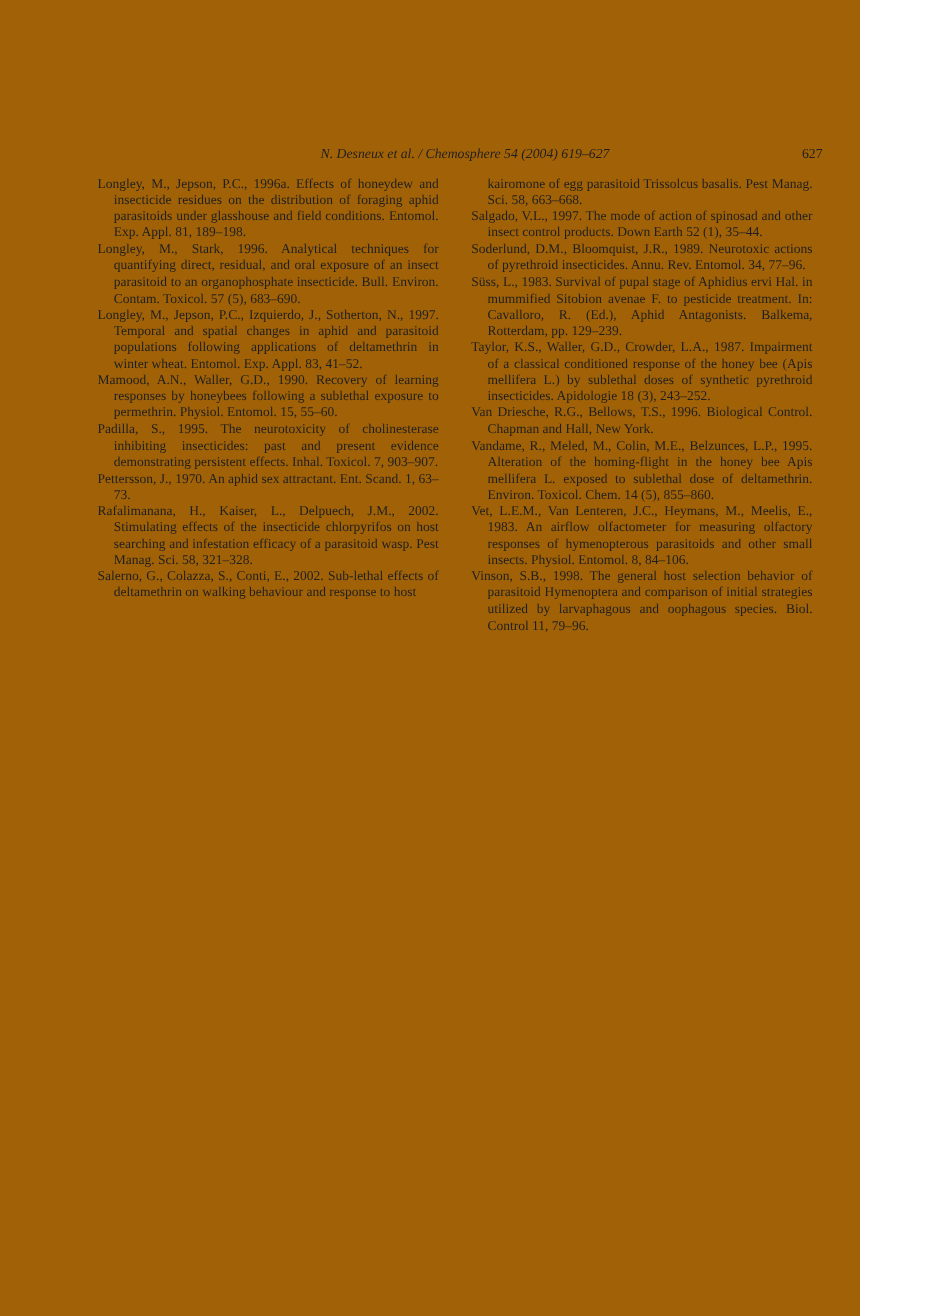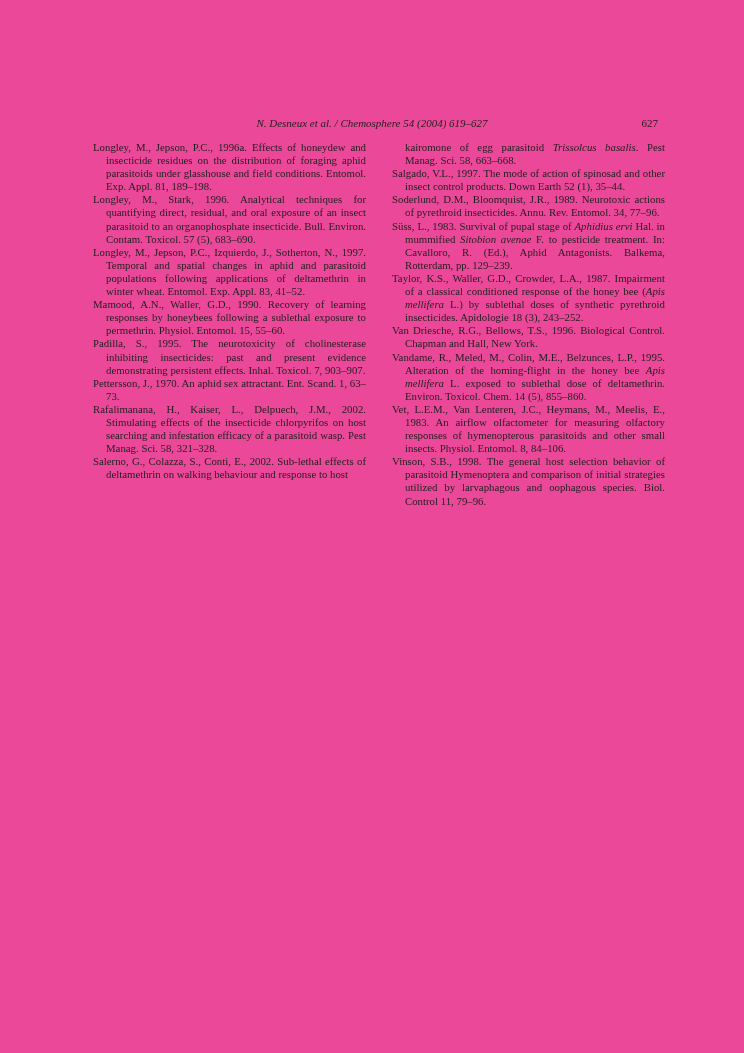--- a/index.html
+++ b/index.html
@@ -2,23 +2,23 @@
 <html><head>
 <meta charset="utf-8">
 <style>
   html, body {
     margin: 0;
     padding: 0;
     background: #ffffff;
   }
   .page {
     position: relative;
-    width: 744px;
+    width: 688px;
     height: 1053px;
-    background: #ec4899;
+    background: #a16207;
     font-family: "Liberation Serif", "DejaVu Serif", serif;
     color: #1f1f1f;
     overflow: hidden;
   }
   .header {
     position: absolute;
     top: 116px;
     left: 86px;
     width: 572px;
     height: 16px;
@@ -34,41 +34,40 @@
   }
   .page-number {
     position: absolute;
     right: 0;
     top: 0;
     font-style: normal;
   }
   .columns {
     position: absolute;
     top: 141px;
-    left: 93px;
+    left: 78px;
     width: 572px;
     display: flex;
     gap: 26px;
   }
   .col {
     width: 273px;
     font-size: 10.8px;
     line-height: 13.1px;
     text-align: justify;
     hyphens: auto;
   }
   .ref {
     padding-left: 13px;
     text-indent: -13px;
   }
   .ref.continuation {
     text-indent: 0;
   }
   .seg-italic {
-    font-style: italic;
   }
 </style>
 </head>
 <body>
 
 <div class="page">
   <div class="header">
     <div class="running-title">N. Desneux et al. / Chemosphere 54 (2004) 619–627</div>
     <div class="page-number">627</div>
   </div>

